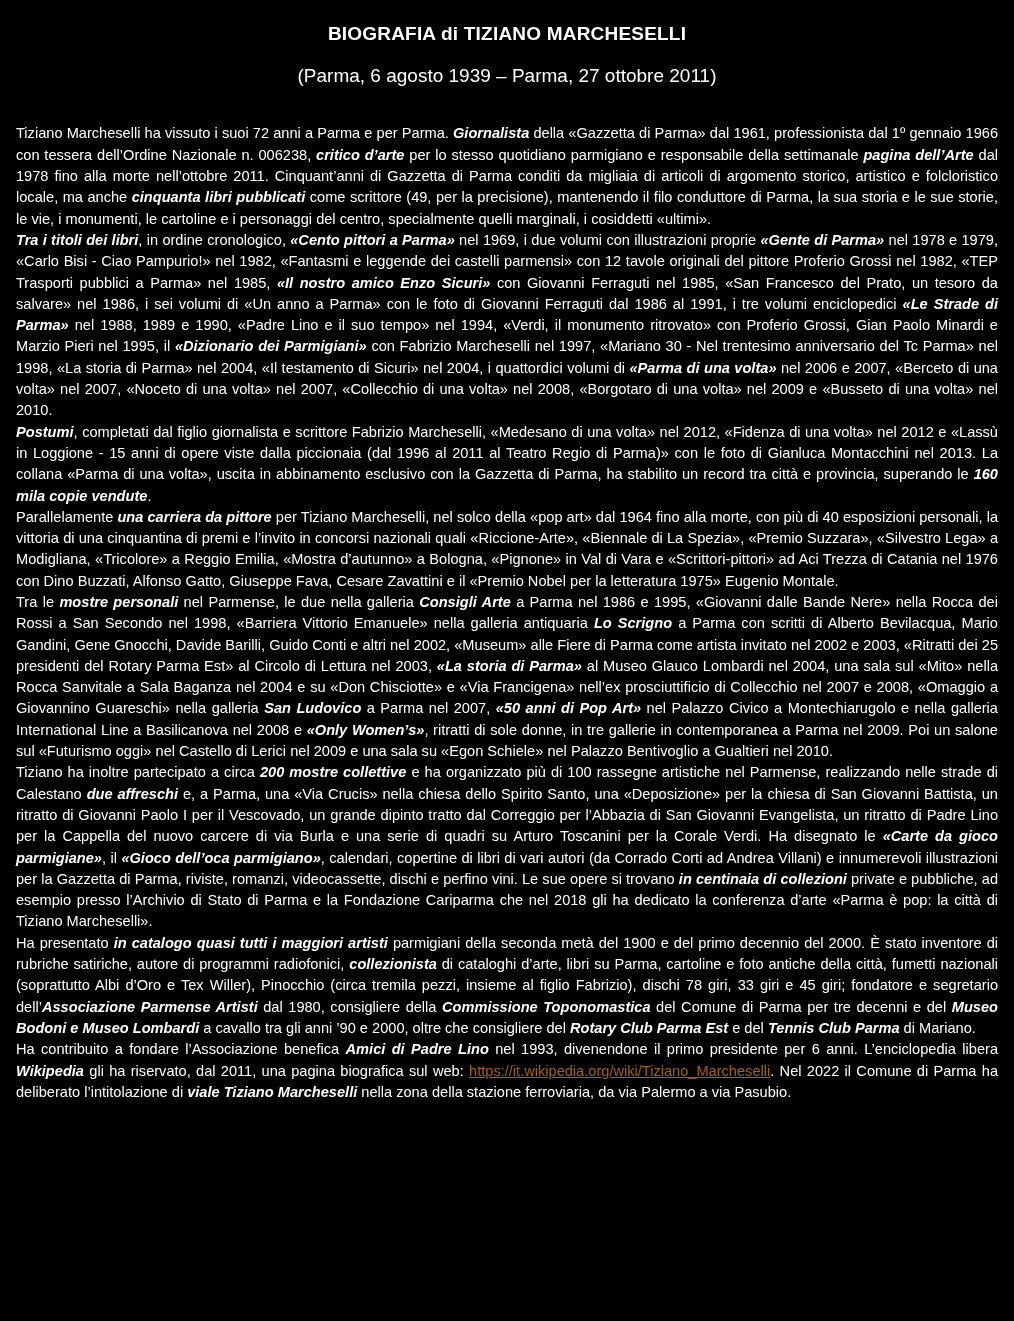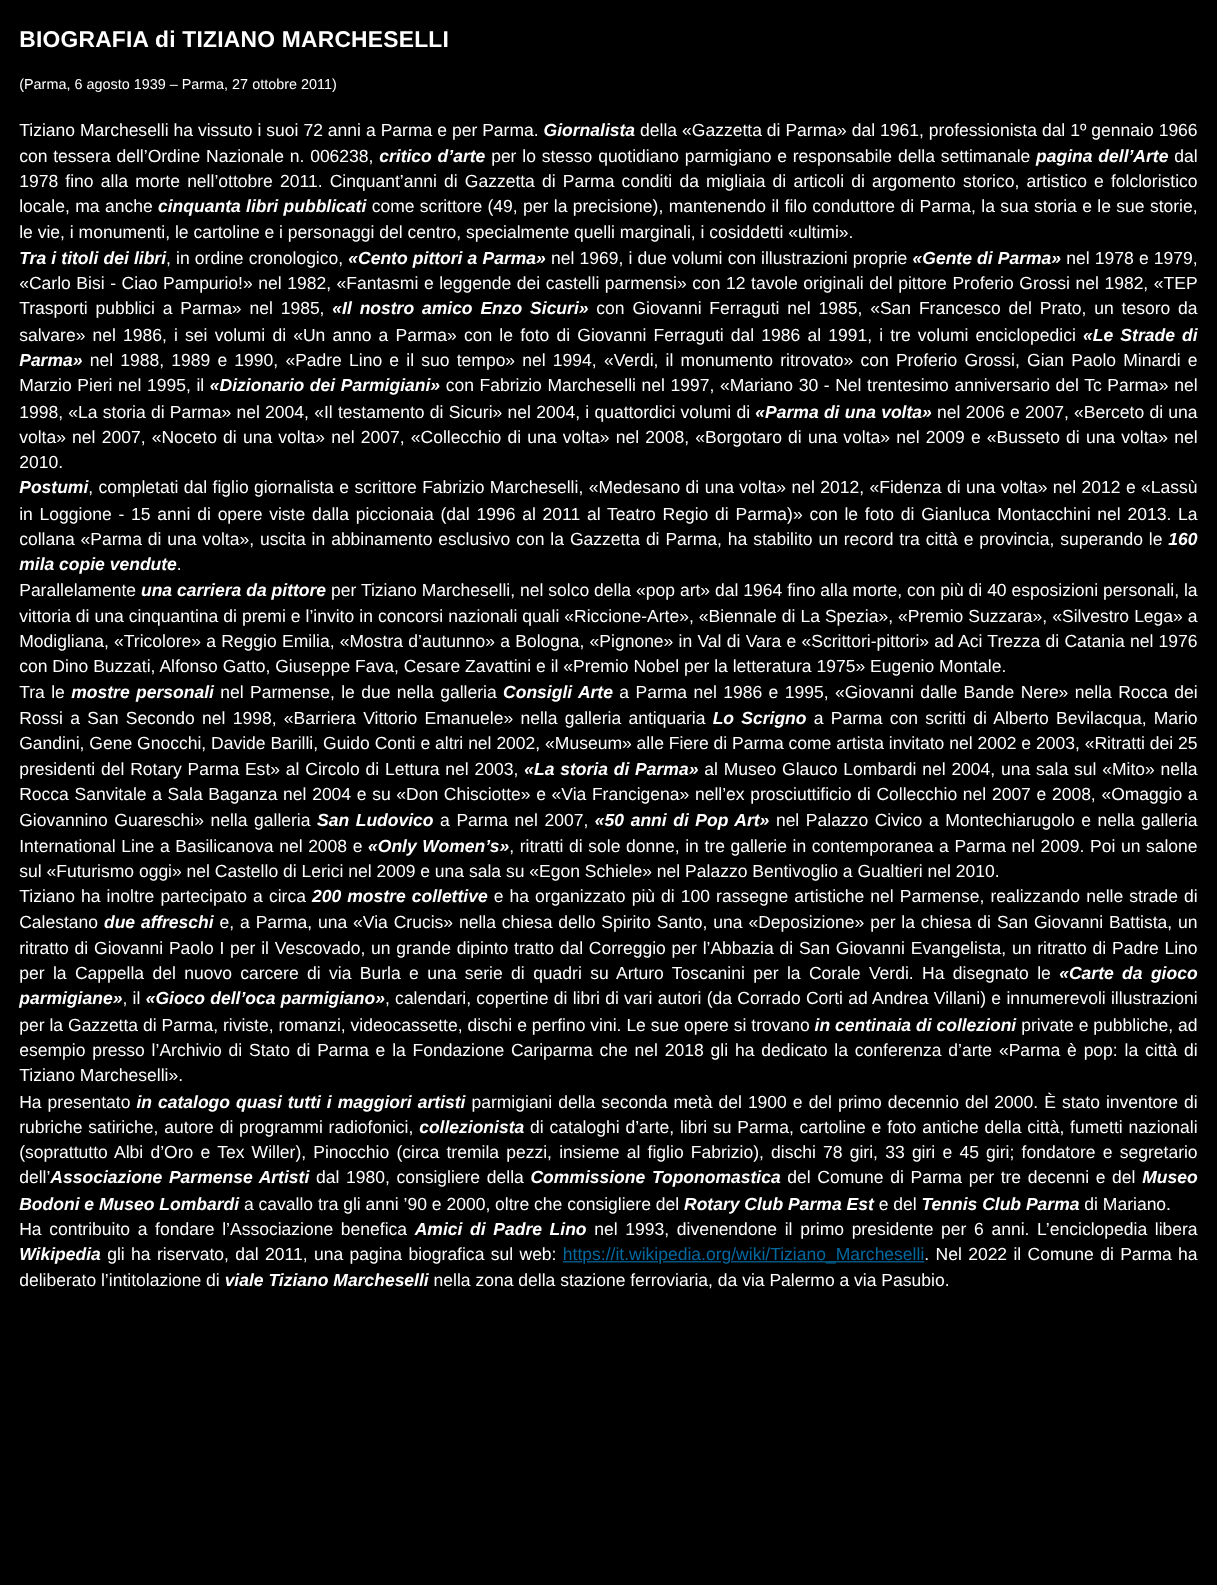--- a/index.html
+++ b/index.html
@@ -11,39 +11,39 @@
     color: #ffffff;
     font-family: "Liberation Sans", "DejaVu Sans", sans-serif;
     font-size: 14.6px;
     line-height: 1.46;
   }
   .page {
     width: 1014px;
     min-height: 1321px;
     padding: 12px 16px 20px 16px;
   }
-  .doc-header { margin-bottom: 20px; }
+  .doc-header { text-align: center; margin-bottom: 34px; }
   .doc-title {
     font-size: 19px;
     font-weight: bold;
     margin: 8px 0 14px 0;
     letter-spacing: 0.2px;
   }
   .doc-subtitle {
-    font-size: 12px;
+    font-size: 19px;
     font-weight: normal;
     margin: 0;
   }
   .body-text p {
     margin: 0;
     text-align: justify;
   }
   .b { font-weight: bold; font-style: italic; }
   a.link {
-    color: #0369a1;
+    color: #a16207;
     text-decoration: underline;
   }
 </style>
 </head>
 <body>
 
 <div class="page">
   <div class="doc-header">
     <h1 class="doc-title">BIOGRAFIA di TIZIANO MARCHESELLI</h1>
     <p class="doc-subtitle">(Parma, 6 agosto 1939 – Parma, 27 ottobre 2011)</p>

